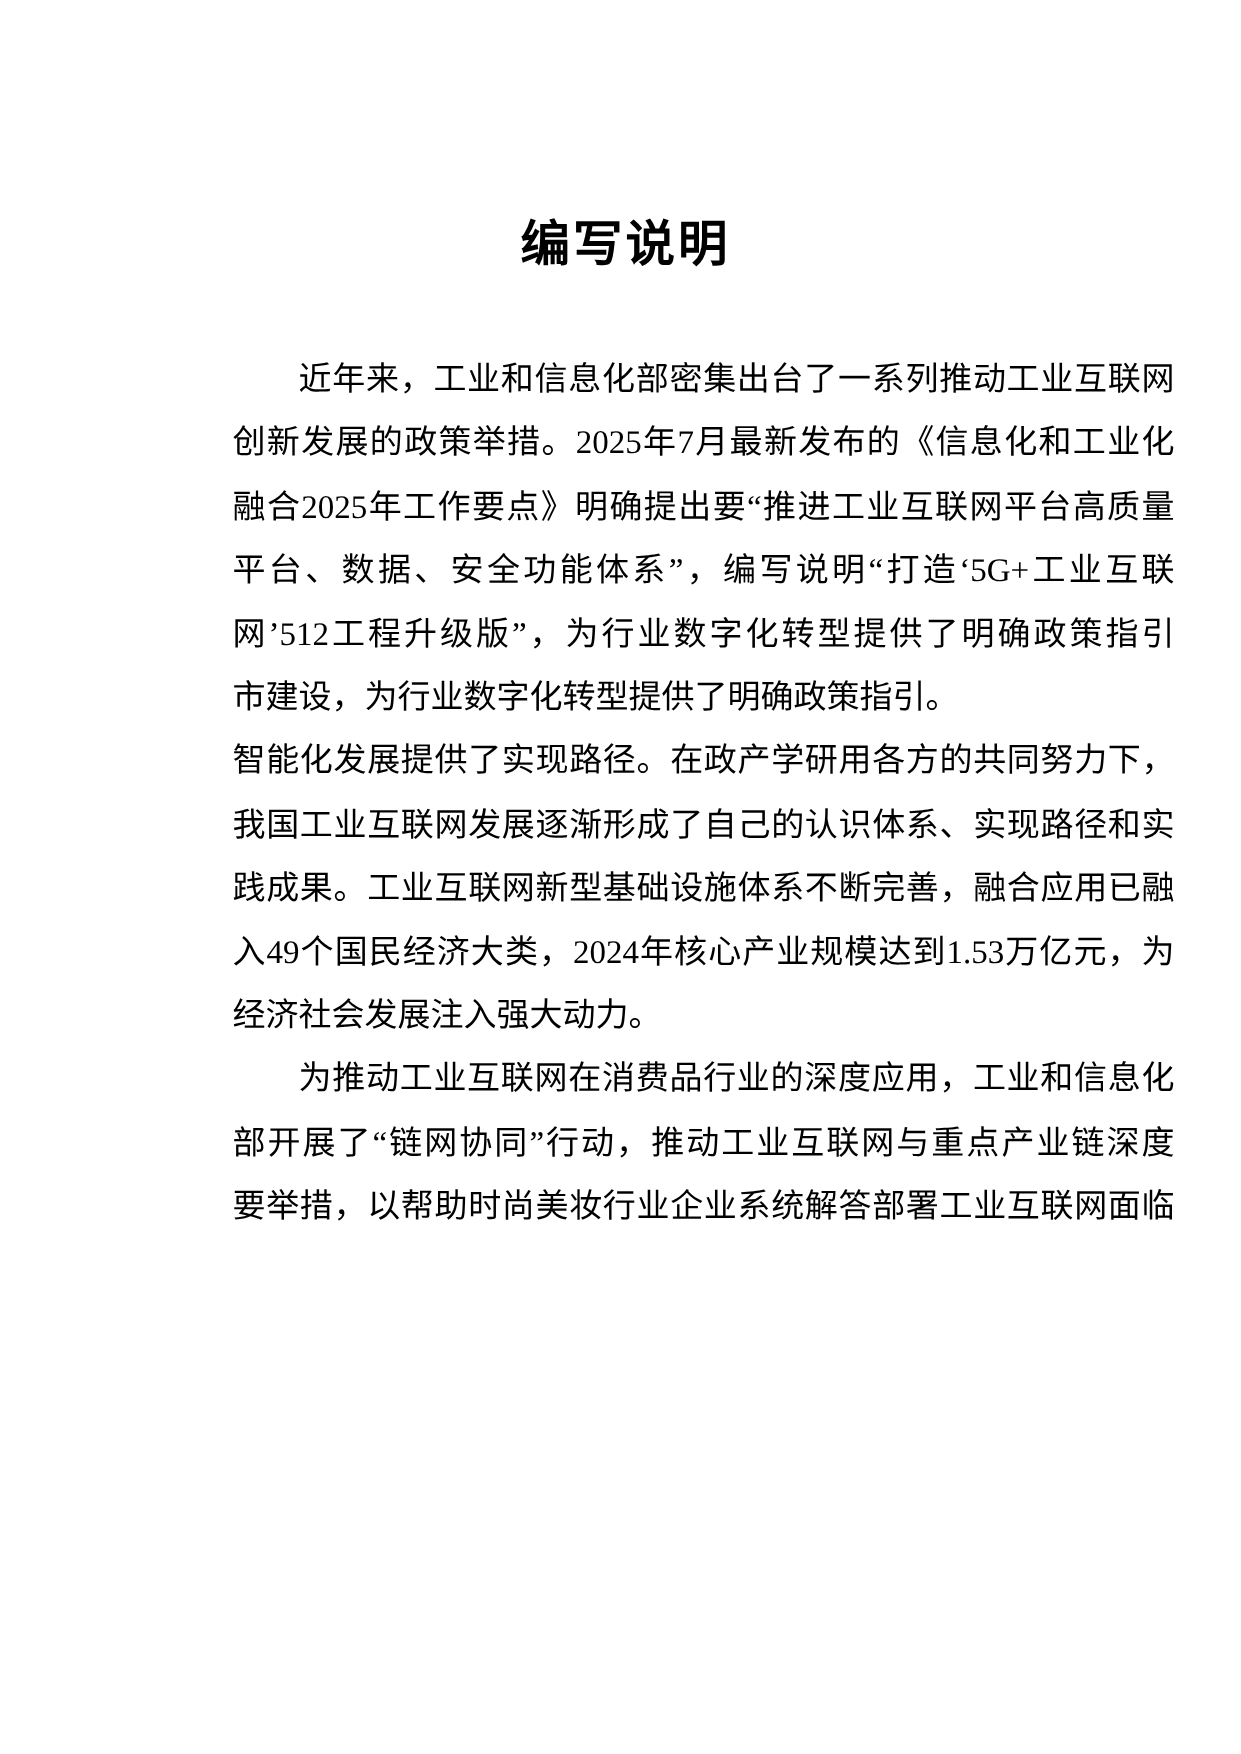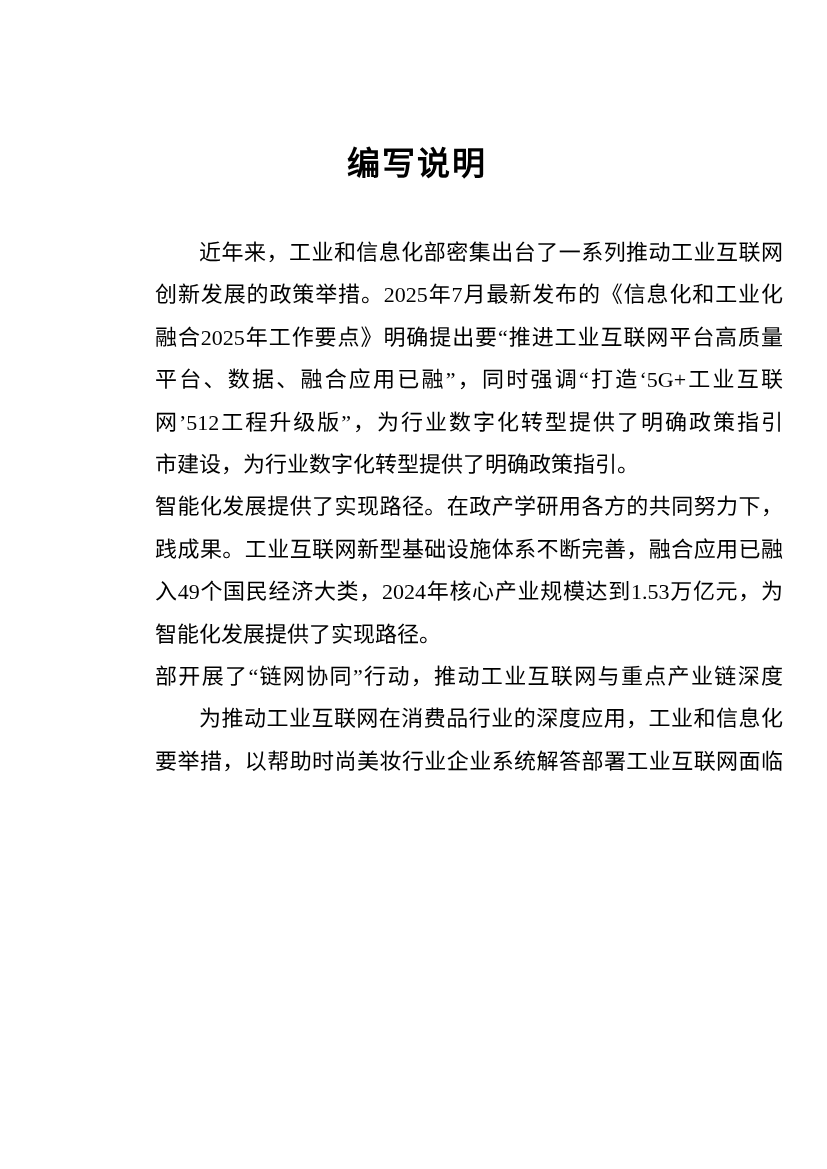--- a/index.html
+++ b/index.html
@@ -64,32 +64,33 @@
 <div class="page">
 
   <h1 class="doc-title">编写说明</h1>
 
   <div class="doc-body">
 
     <div class="para">
       <div class="line indent">近年来，工业和信息化部密集出台了一系列推动工业互联网</div>
       <div class="line">创新发展的政策举措。2025年7月最新发布的《信息化和工业化</div>
       <div class="line">融合2025年工作要点》明确提出要“推进工业互联网平台高质量</div>
-      <div class="line">平台、数据、融合应用已融”，同时强调“打造‘5G+工业互联</div>
+      <div class="line">平台、数据、安全功能体系”，编写说明“打造‘5G+工业互联</div>
       <div class="line">网’512工程升级版”，为行业数字化转型提供了明确政策指引</div>
       <div class="line para-end">市建设，为行业数字化转型提供了明确政策指引。</div>
     </div>
 
     <div class="para">
       <div class="line">智能化发展提供了实现路径。在政产学研用各方的共同努力下，</div>
+      <div class="line">我国工业互联网发展逐渐形成了自己的认识体系、实现路径和实</div>
       <div class="line">践成果。工业互联网新型基础设施体系不断完善，融合应用已融</div>
       <div class="line">入49个国民经济大类，2024年核心产业规模达到1.53万亿元，为</div>
-      <div class="line para-end">智能化发展提供了实现路径。</div>
+      <div class="line para-end">经济社会发展注入强大动力。</div>
     </div>
 
     <div class="para">
+      <div class="line indent">为推动工业互联网在消费品行业的深度应用，工业和信息化</div>
       <div class="line">部开展了“链网协同”行动，推动工业互联网与重点产业链深度</div>
-      <div class="line indent">为推动工业互联网在消费品行业的深度应用，工业和信息化</div>
       <div class="line">要举措，以帮助时尚美妆行业企业系统解答部署工业互联网面临</div>
     </div>
 
   </div>
 </div>
 
 </body></html>

